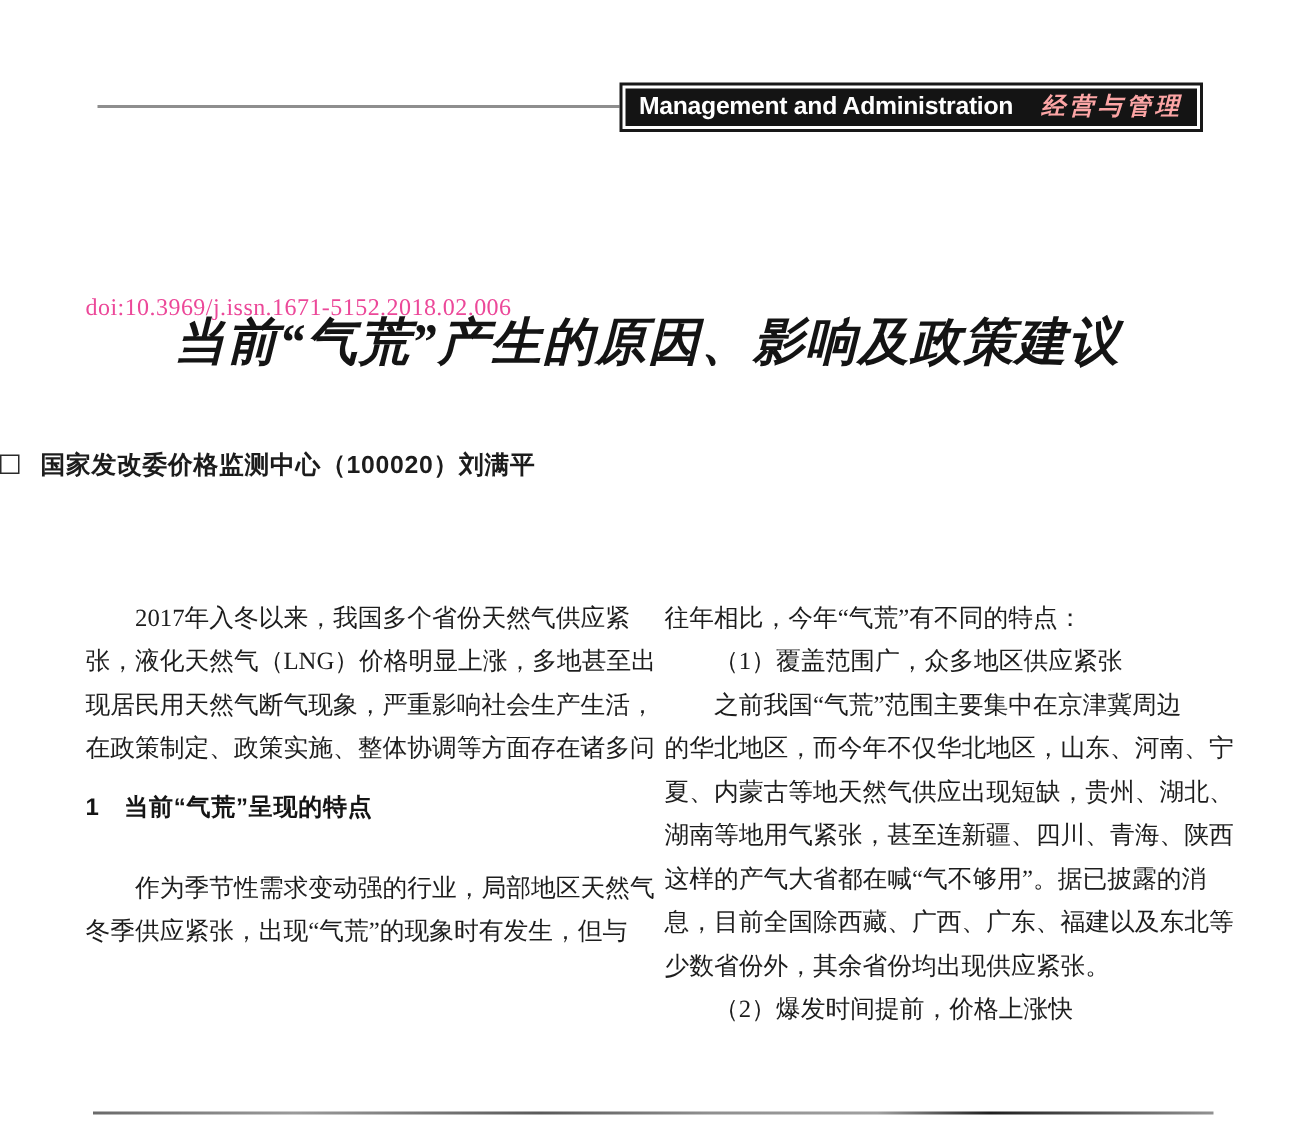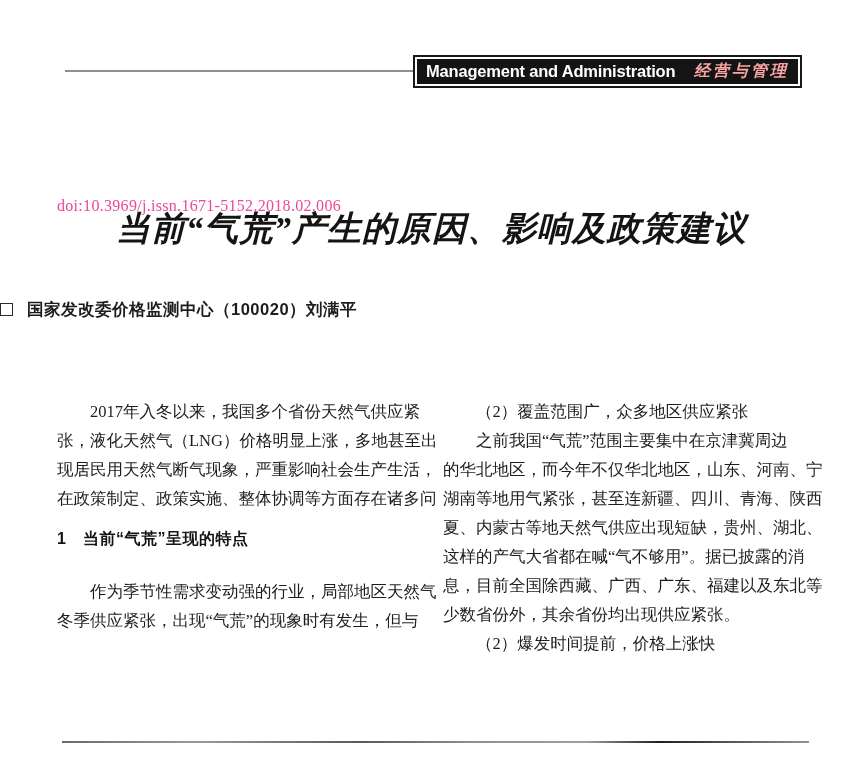--- a/index.html
+++ b/index.html
@@ -123,25 +123,26 @@
           <div class="line">在政策制定、政策实施、整体协调等方面存在诸多问</div>
         </div>
       <h2 class="section-heading">1　当前“气荒”呈现的特点</h2>
       <div>
           <div class="line">　　作为季节性需求变动强的行业，局部地区天然气</div>
           <div class="line">冬季供应紧张，出现“气荒”的现象时有发生，但与</div>
         </div>
     </div>
     <div class="col">
       <div>
-          <div class="line">　　（2）覆盖范围广，众多地区供应紧张</div>
+          <div class="line">往年相比，今年“气荒”有不同的特点：</div>
+          <div class="line">　　（1）覆盖范围广，众多地区供应紧张</div>
           <div class="line">　　之前我国“气荒”范围主要集中在京津冀周边</div>
           <div class="line">的华北地区，而今年不仅华北地区，山东、河南、宁</div>
+          <div class="line">夏、内蒙古等地天然气供应出现短缺，贵州、湖北、</div>
           <div class="line">湖南等地用气紧张，甚至连新疆、四川、青海、陕西</div>
-          <div class="line">夏、内蒙古等地天然气供应出现短缺，贵州、湖北、</div>
           <div class="line">这样的产气大省都在喊“气不够用”。据已披露的消</div>
           <div class="line">息，目前全国除西藏、广西、广东、福建以及东北等</div>
           <div class="line">少数省份外，其余省份均出现供应紧张。</div>
           <div class="line">　　（2）爆发时间提前，价格上涨快</div>
         </div>
     </div>
   </div>
 
   <div class="bottom-rule"></div>
 

